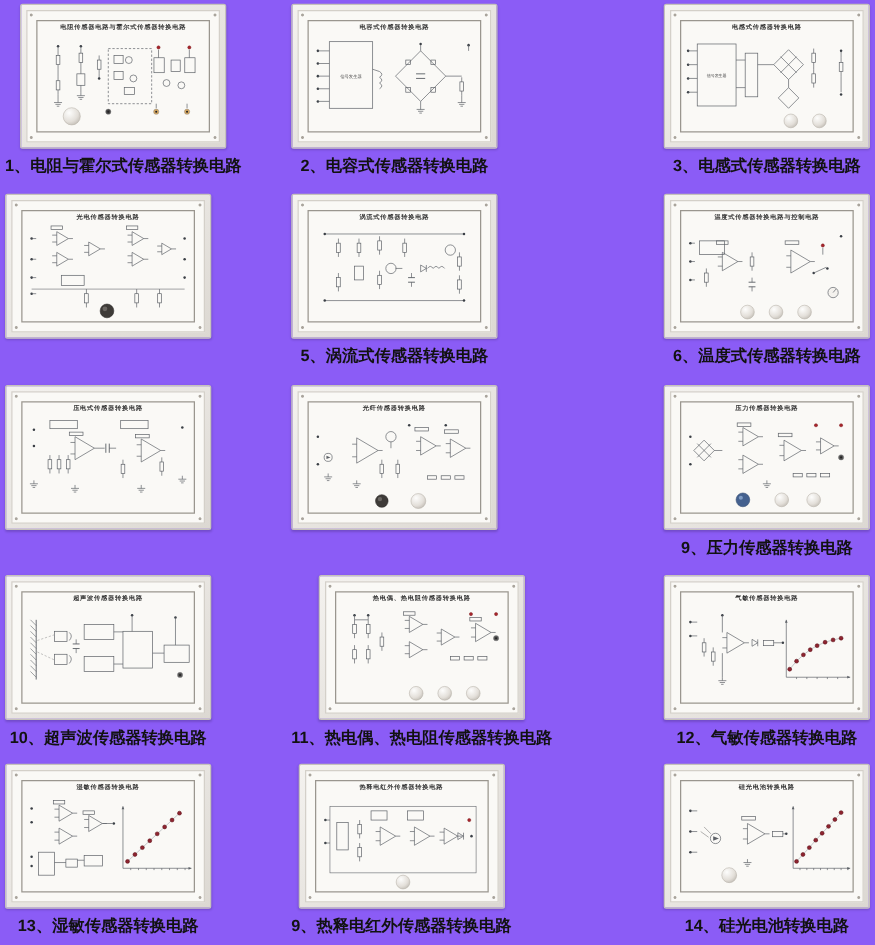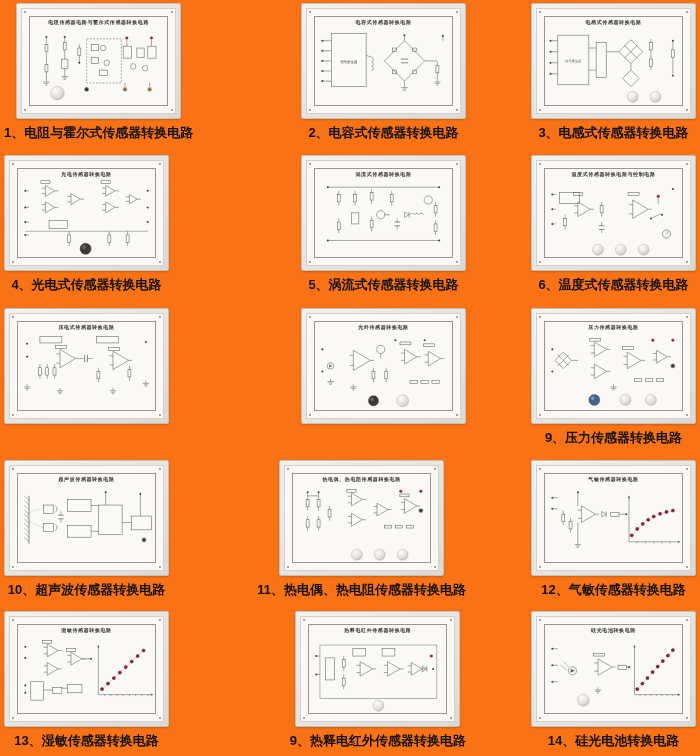--- a/index.html
+++ b/index.html
@@ -1,23 +1,23 @@
 <!DOCTYPE html>
 <html><head>
 <meta charset="utf-8">
 <style>
   html,body{margin:0;padding:0;background:#fefefe;}
   body{font-family:"Liberation Sans",sans-serif;}
-  .page{width:700px;height:756px;background:#f97316;overflow:hidden;}
+  .page{width:700px;height:756px;background:#8b5cf6;overflow:hidden;}
   .grid{width:700px;height:756px;display:grid;
         grid-template-columns:233px 233px 234px;
         grid-template-rows:152px 153px 152px 151px 148px;}
   .cell{display:flex;align-items:flex-start;margin:0;}
   .c1{justify-content:flex-start;padding-left:4px;}
-  .c2{justify-content:flex-end;}
+  .c2{justify-content:flex-start;}
   .c3{justify-content:flex-end;padding-right:4px;}
   .stack{display:flex;flex-direction:column;align-items:center;padding-top:3px;}
   .board{position:relative;width:163px;height:114px;border-radius:2px;
          background:linear-gradient(145deg,#f4f2ef,#dcd8d2);
          border:1px solid #c6c2bb;box-shadow:0 1px 2px rgba(0,0,0,0.18);}
   .panel{position:absolute;inset:4px;background:#faf9f6;border:1px solid #d4d0c9;
          background-image:
            radial-gradient(circle at 3px 3px,#a9a49c 0.8px,transparent 1.5px),
            radial-gradient(circle at calc(100% - 3px) 3px,#a9a49c 0.8px,transparent 1.5px),
            radial-gradient(circle at 3px calc(100% - 3px),#a9a49c 0.8px,transparent 1.5px),
@@ -291,21 +291,20 @@
                   <line x1="120" y1="70" x2="120" y2="74" stroke="#5c6066" stroke-width="0.6"></line>
                   <circle cx="74" cy="77" r="6" fill="#3e3b38" stroke="#2a2826" stroke-width="0.5"></circle>
                   <circle cx="72.2" cy="75.2" r="2.0999999999999996" fill="#6a6662"></circle>
                   <circle cx="142" cy="14" r="1.1" fill="#3a3f45"></circle>
                   <circle cx="142" cy="32" r="1.1" fill="#3a3f45"></circle>
                   <circle cx="142" cy="48" r="1.1" fill="#3a3f45"></circle>
                 </svg>
             </div>
           </div>
         </div>
-        <figcaption class="caption">4、光电式传感器转换电路</figcaption>
       </div>
     </figure>
 
     <figure class="cell c2">
       <div class="stack">
         <div class="board">
           <div class="panel">
             <div class="inner">
               <div class="btitle">涡流式传感器转换电路</div>
               <svg class="schem" viewBox="0 0 150 86" preserveAspectRatio="none">

